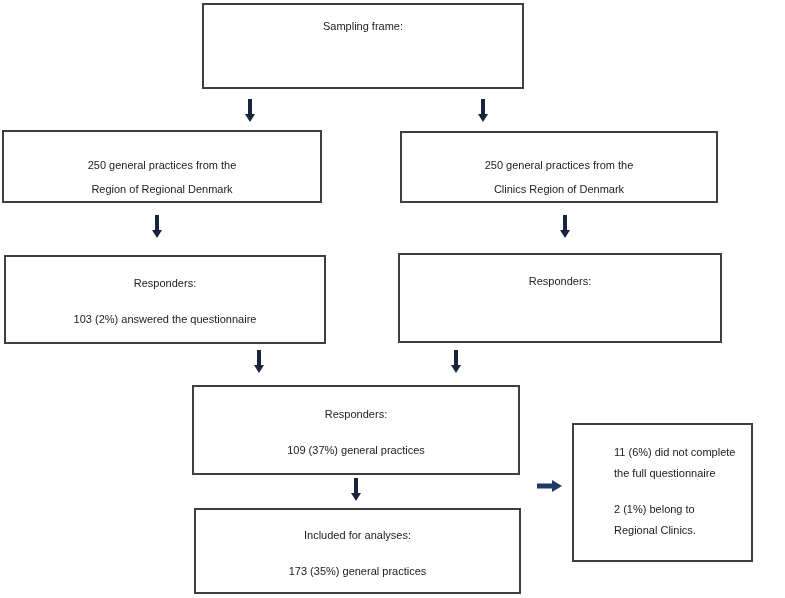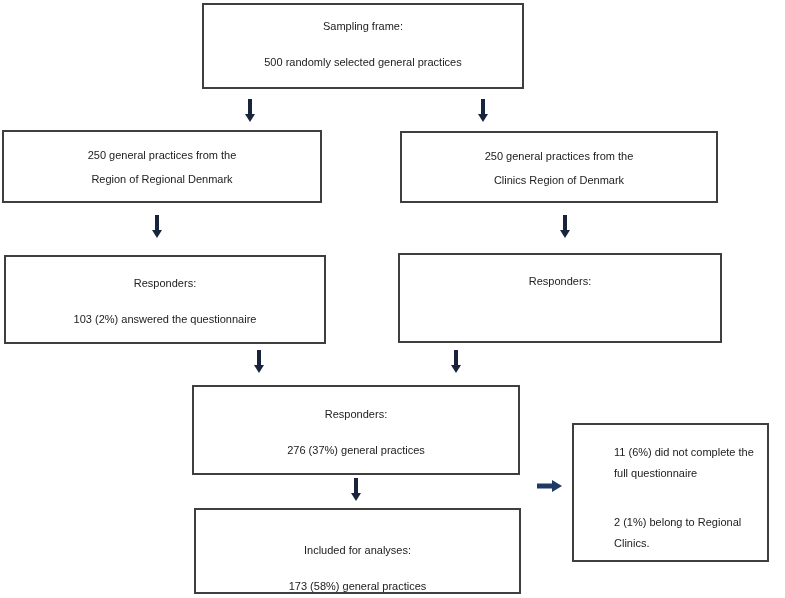--- a/index.html
+++ b/index.html
@@ -27,54 +27,53 @@
     text-align:center;
     display:flex;
     flex-direction:column;
     align-items:center;
   }
   .box .line{width:100%;}
   
   .b-spaced{padding-top:11px;}
   .b-spaced .line + .line{margin-top:16px;}
   
-  .b-tight{padding-top:11px;line-height:24px;}
+  .b-tight{padding-top:11px;line-height:24px;justify-content:flex-end;}
   
   .b-note{
     text-align:left;
     align-items:flex-start;
     padding:17px 10px 0 13px;
     line-height:21px;
   }
-  .b-note .para + .para{margin-top:28px;}
+  .b-note .para + .para{margin-top:15px;}
 
   
   #box-sampling-frame    {left:202px;top:3px;  width:322px;height:86px;}
   #box-southern          {left:2px;  top:130px;width:320px;height:73px;}
   #box-capital           {left:400px;top:131px;width:318px;height:72px;}
   #box-responders-south  {left:4px;  top:255px;width:322px;height:89px;padding-top:16px;}
   #box-responders-capital{left:398px;top:253px;width:324px;height:90px;padding-top:16px;}
   #box-responders-total  {left:192px;top:385px;width:328px;height:90px;padding-top:17px;}
-  #box-included          {left:194px;top:508px;width:327px;height:86px;padding-top:30px;}
-  #box-excluded          {left:572px;top:423px;width:197px;height:139px;padding-left:40px;}
+  #box-included          {left:194px;top:508px;width:327px;height:86px;padding-top:15px;}
+  #box-excluded          {left:572px;top:423px;width:181px;height:139px;padding-left:40px;}
 
   .arrows{position:absolute;left:0;top:0;width:785px;height:598px;pointer-events:none;}
   .arrow-v line{stroke:var(--arrow-v);stroke-width:4;}
   .arrow-v polygon{fill:var(--arrow-v);}
   .arrow-h line{stroke:var(--arrow-h);stroke-width:5;}
   .arrow-h polygon{fill:var(--arrow-h);}
 </style>
 </head>
 <body>
 
 <div class="canvas">
 
   <div class="box b-spaced" id="box-sampling-frame">
     <div class="line">Sampling frame:</div>
-    <div class="line">500 randomly selected general practices</div>
   </div>
 
   <div class="box b-tight" id="box-southern">
     <div class="line">250 general practices from the</div>
     <div class="line">Region of Regional Denmark</div>
   </div>
 
   <div class="box b-tight" id="box-capital">
     <div class="line">250 general practices from the</div>
     <div class="line">Clinics Region of Denmark</div>
@@ -84,26 +83,26 @@
     <div class="line">Responders:</div>
     <div class="line">103 (2%) answered the questionnaire</div>
   </div>
 
   <div class="box b-spaced" id="box-responders-capital">
     <div class="line">Responders:</div>
   </div>
 
   <div class="box b-spaced" id="box-responders-total">
     <div class="line">Responders:</div>
-    <div class="line">276 (37%) general practices</div>
+    <div class="line">109 (37%) general practices</div>
   </div>
 
   <div class="box b-spaced" id="box-included">
     <div class="line">Included for analyses:</div>
-    <div class="line">173 (58%) general practices</div>
+    <div class="line">173 (35%) general practices</div>
   </div>
 
   <div class="box b-note" id="box-excluded">
     <div class="para">11 (6%) did not complete the full questionnaire</div>
     <div class="para">2 (1%) belong to Regional Clinics.</div>
   </div>
 
   <svg class="arrows" width="785" height="598" viewBox="0 0 785 598">
     <g class="arrow-v">
       <line x1="250" y1="99" x2="250" y2="115"></line>

